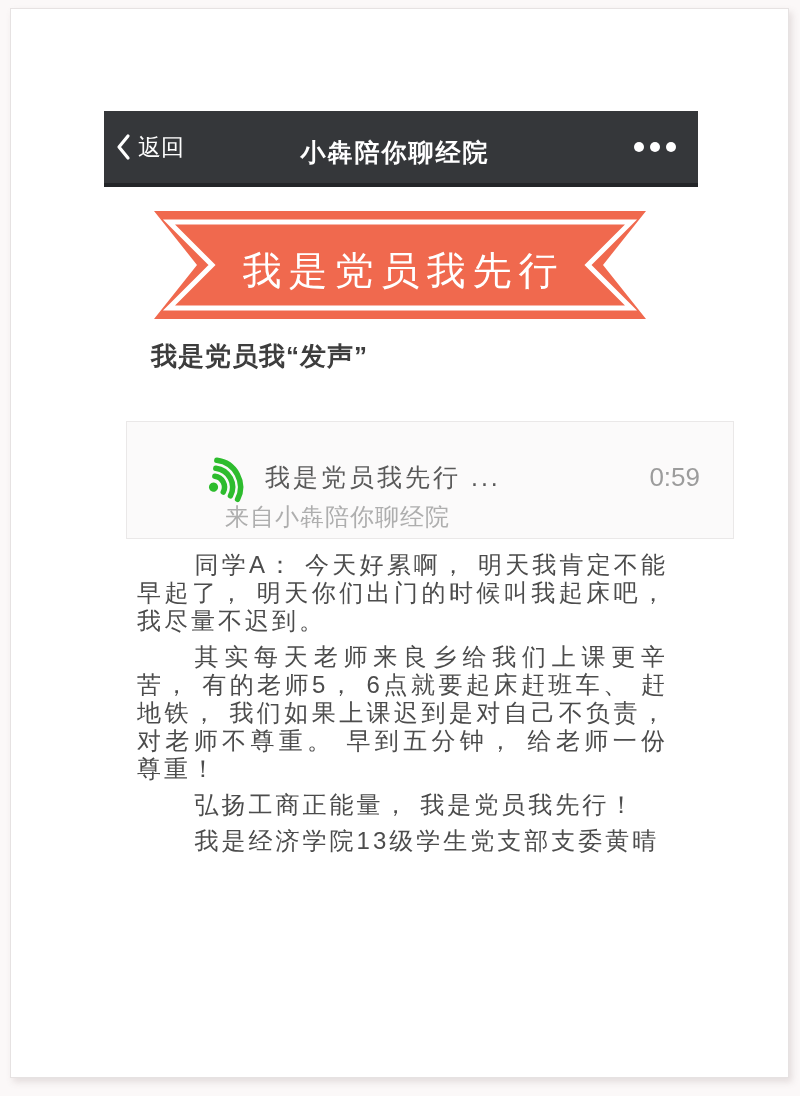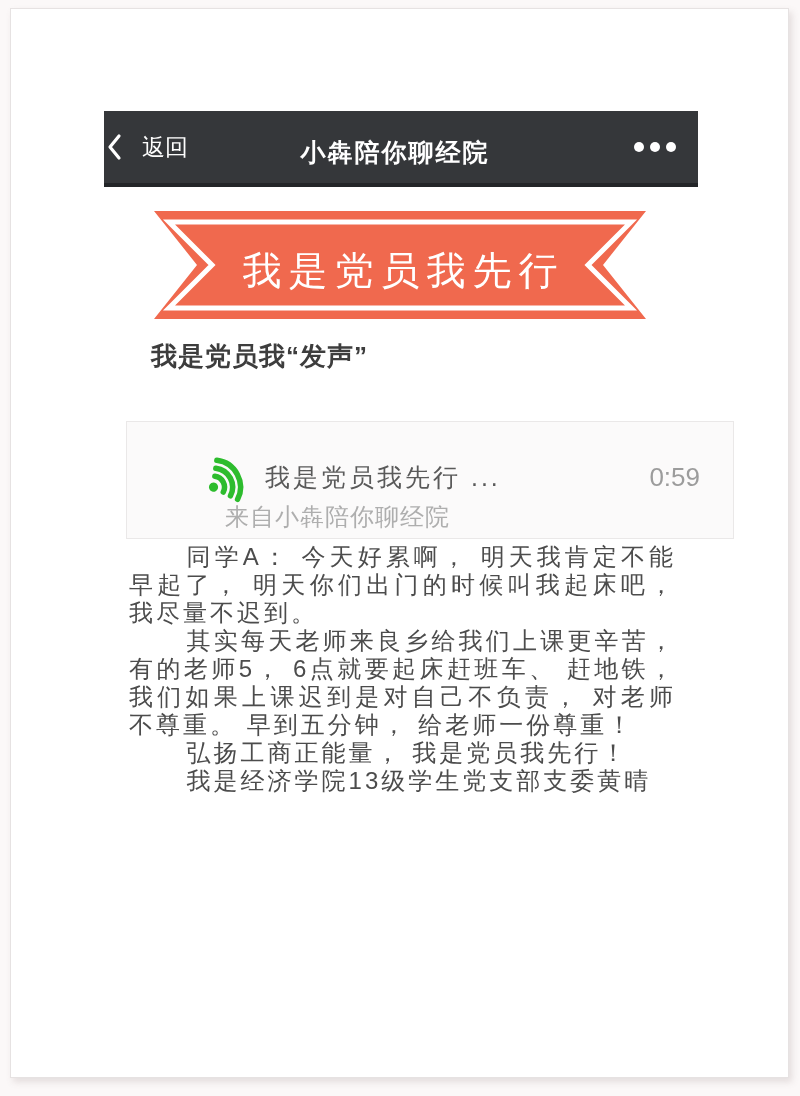--- a/index.html
+++ b/index.html
@@ -29,22 +29,22 @@
     width: 594px; height: 76px;
     background: #35373a;
     border-bottom: 4px solid #232528;
     display: flex;
     align-items: center;
     color: #ffffff;
   }
   .nav-back {
     display: flex;
     align-items: center;
-    gap: 20px;
-    padding-left: 2px;
+    gap: 7px;
+    padding-left: 11px;
     font-size: 23px;
     color: #fdfdfd;
     cursor: pointer;
   }
   .nav-title {
     position: absolute;
     left: 0; right: 12px;
     text-align: center;
     font-size: 25px;
     font-weight: 600;
@@ -135,21 +135,21 @@
     left: 118px; top: 534px;
     width: 547px;
     font-size: 24px;
     line-height: 28px;
     letter-spacing: 3px;
     color: #4c4c4c;
     text-align: justify;
   }
   .article p {
     text-indent: 2.4em;
-    margin: 0;
+    margin: 8px;
   }
 </style>
 </head>
 <body>
 
 <div class="page">
   <div class="card">
 
     <div class="navbar">
       <div class="nav-back">

